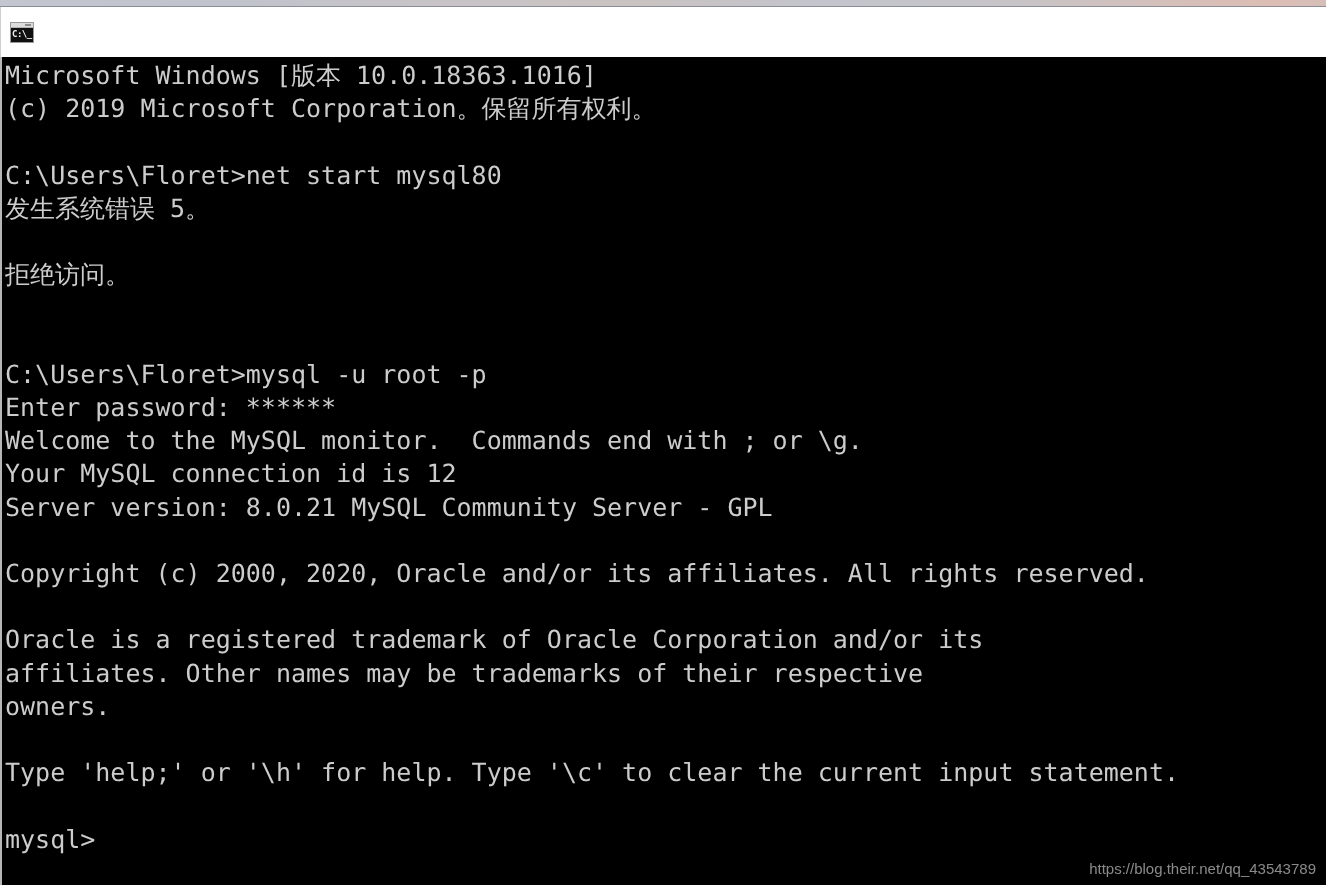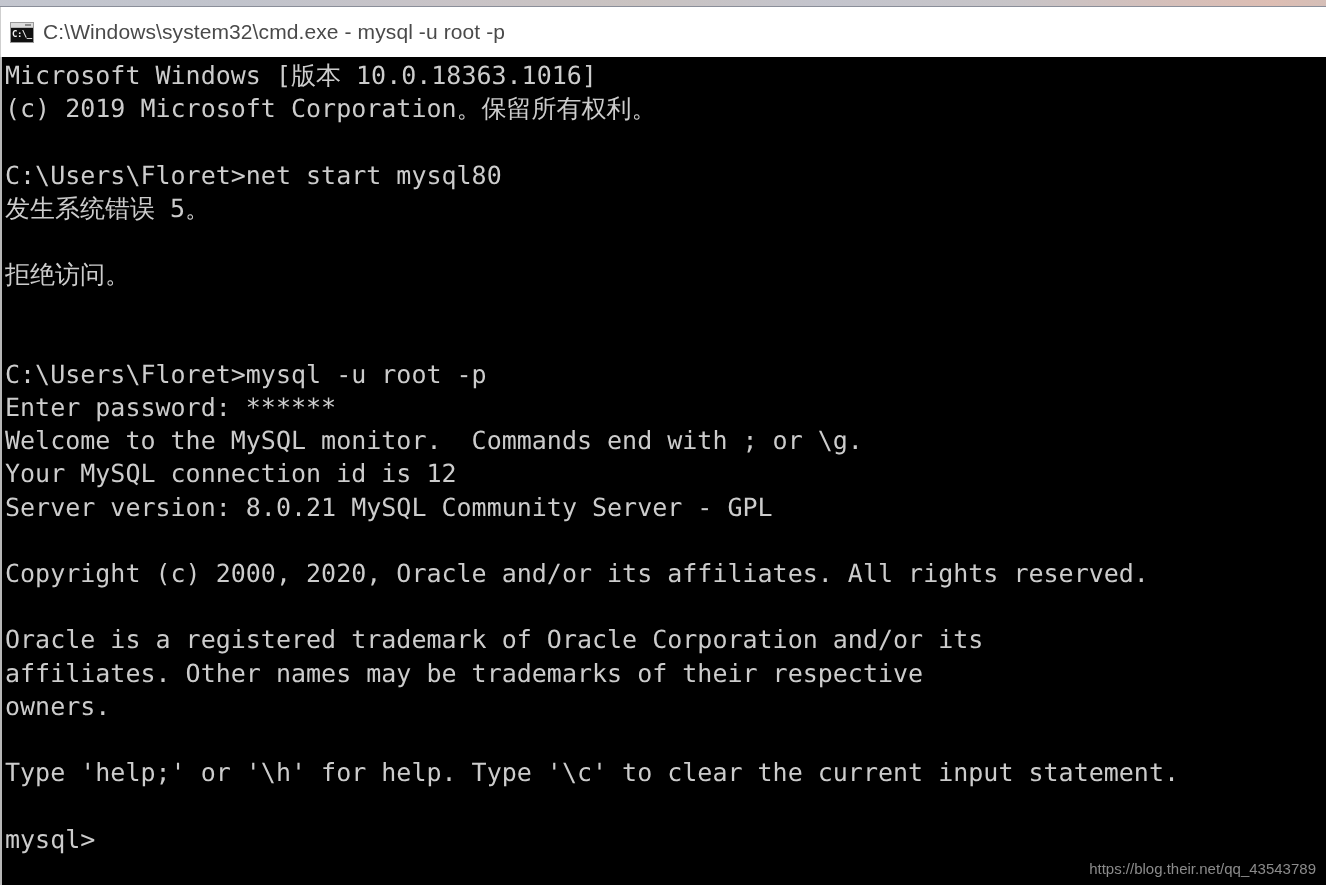--- a/index.html
+++ b/index.html
@@ -165,21 +165,20 @@
   <div class="desktop-strip-line"></div>
 
   <div class="window">
 
     <div class="titlebar">
       <div class="cmd-icon">
         <div class="frame"></div>
         <div class="bar"></div>
         <div class="screen">C:\_</div>
       </div>
-      <div class="title-text">C:\Windows\system32\cmd.exe - mysql  -u root -p</div>
     </div>
 
     <div class="terminal">
       <pre class="console-text">Microsoft Windows [版本 10.0.18363.1016]
 (c) 2019 Microsoft Corporation。保留所有权利。
 
 C:\Users\Floret&gt;net start mysql80
 发生系统错误 5。
 
 拒绝访问。

